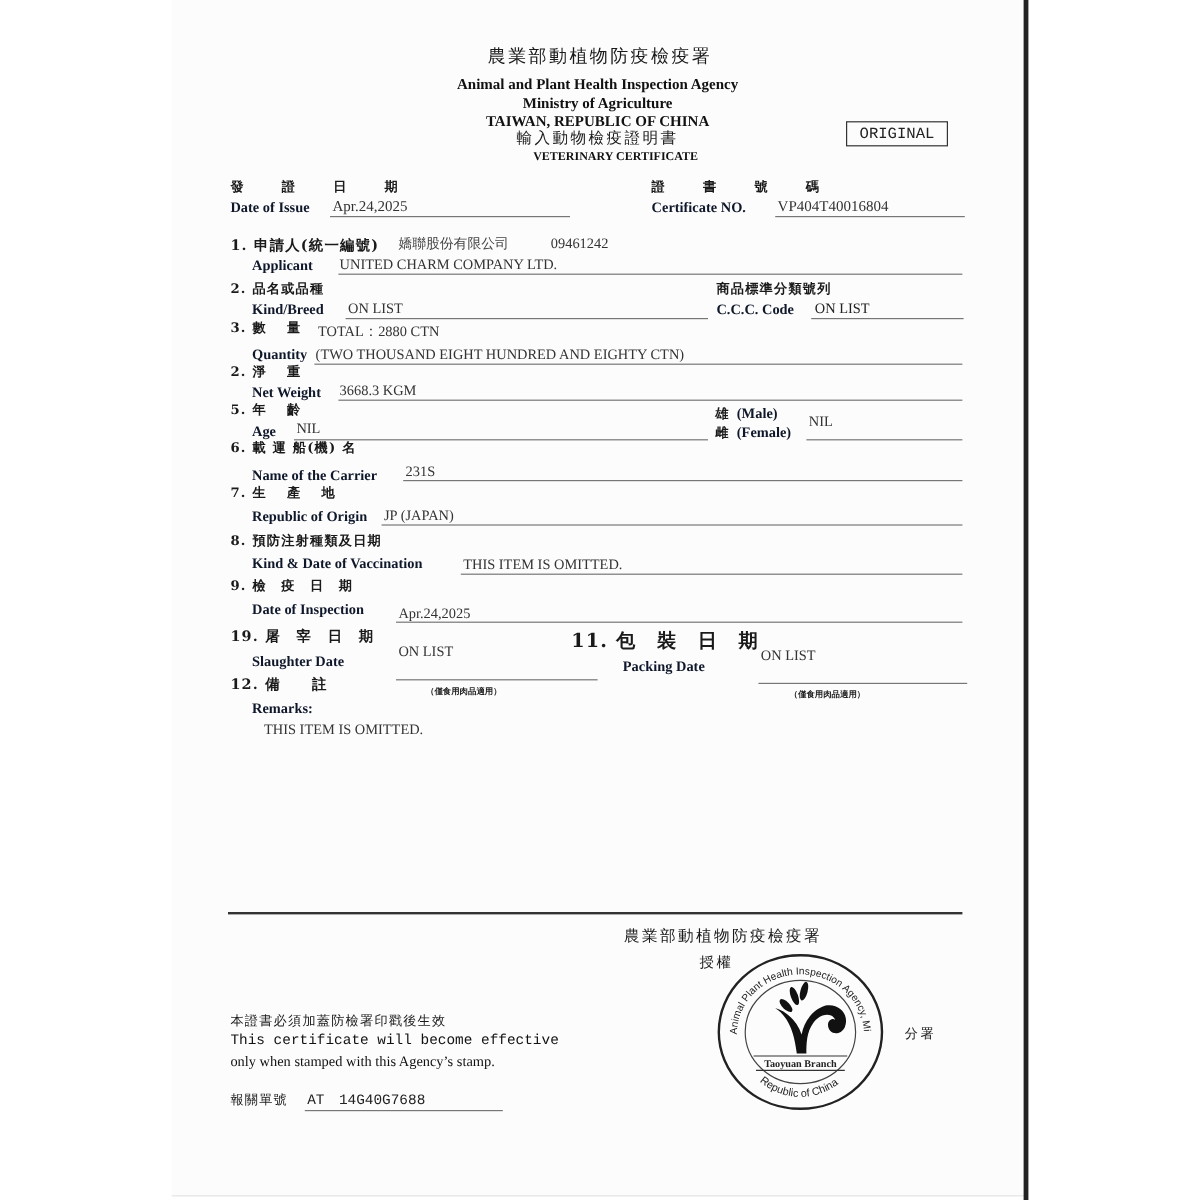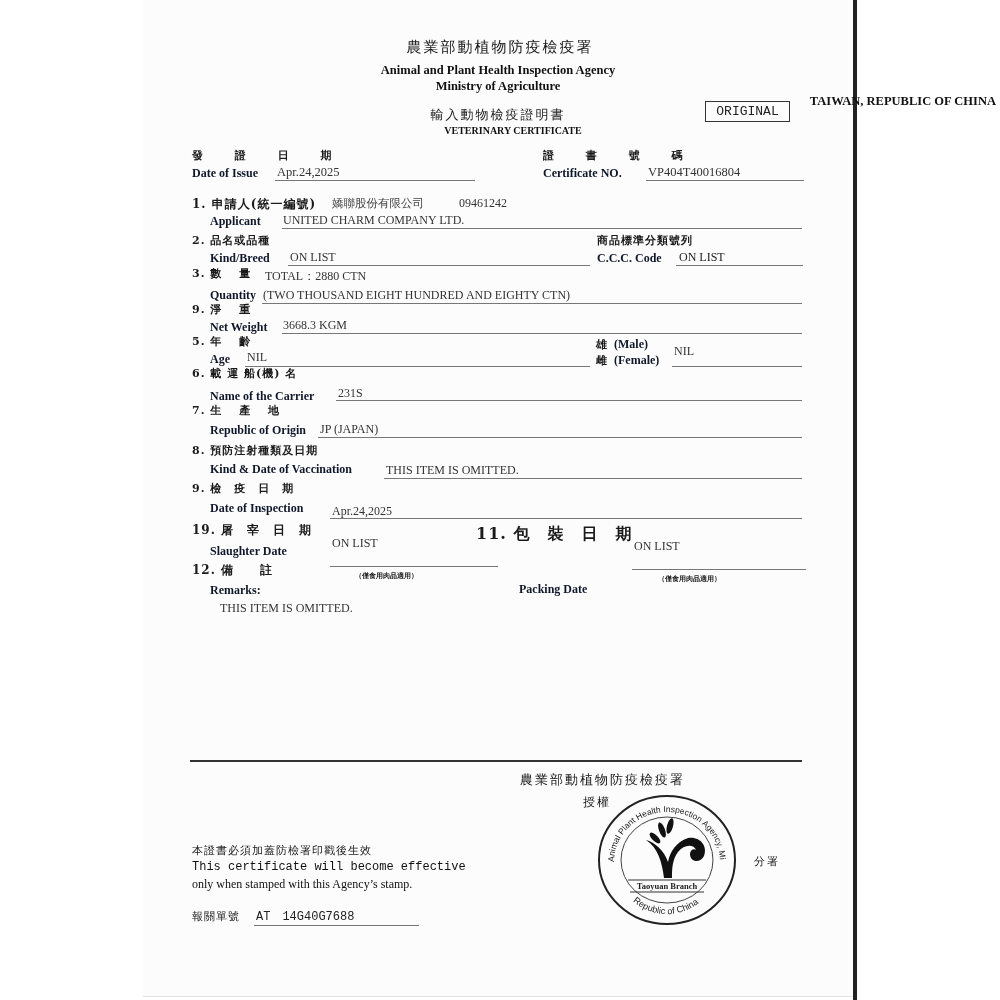--- a/index.html
+++ b/index.html
@@ -25,21 +25,21 @@
 </style>
 </head>
 <body>
 
 <div class="paper"></div>
 <div class="edge"></div>
 
 <div class="abs title-zh" style="left:0;width:1000px;text-align:center;top:38px;">農業部動植物防疫檢疫署</div>
 <div class="abs hdr" style="left:0;width:996px;top:63px;font-size:12.5px;">Animal and Plant Health Inspection Agency</div>
 <div class="abs hdr" style="left:0;width:996px;top:79px;font-size:12.5px;">Ministry of Agriculture</div>
-<div class="abs hdr" style="left:0;width:996px;top:94px;font-size:12.5px;text-align:right;">TAIWAN, REPUBLIC OF CHINA</div>
+<div class="abs hdr" style="left:0;width:996px;top:94px;font-size:12.5px;">TAIWAN, REPUBLIC OF CHINA</div>
 <div class="abs title-zh" style="left:0;width:996px;text-align:center;top:106px;font-size:13px;">輸入動物檢疫證明書</div>
 <div class="abs hdr" style="left:0;width:996px;top:125px;font-size:10px;padding-left:15px;">VETERINARY CERTIFICATE</div>
 <div class="orig">ORIGINAL</div>
 
 <div class="abs zh zh-wide" style="left:192px;top:148px;">發 證 日 期</div>
 <div class="abs lbl" style="left:192px;top:166px;">Date of Issue</div>
 <div class="abs val" style="left:277px;top:165px;font-size:12.5px;">Apr.24,2025</div>
 <div class="line" style="left:275px;top:180px;width:200px;"></div>
 
 <div class="abs zh zh-wide" style="left:543px;top:148px;">證 書 號 碼</div>
@@ -62,21 +62,21 @@
 <div class="abs lbl" style="left:597px;top:251px;">C.C.C. Code</div>
 <div class="abs val" style="left:679px;top:250px;color:#222;">ON LIST</div>
 <div class="line" style="left:676px;top:265px;width:127px;"></div>
 
 <div class="abs zh" style="left:192px;top:266px;">3. 數　 量</div>
 <div class="abs val" style="left:265px;top:268px;">TOTAL：2880 CTN</div>
 <div class="abs lbl" style="left:210px;top:288px;">Quantity</div>
 <div class="abs val" style="left:263px;top:288px;">(TWO THOUSAND EIGHT HUNDRED AND EIGHTY CTN)</div>
 <div class="line" style="left:262px;top:303px;width:540px;"></div>
 
-<div class="abs zh" style="left:192px;top:302px;">9. 淨　 重</div>
+<div class="abs zh" style="left:192px;top:302px;">2. 淨　 重</div>
 <div class="abs lbl" style="left:210px;top:320px;">Net Weight</div>
 <div class="abs val" style="left:283px;top:318px;">3668.3 KGM</div>
 <div class="line" style="left:282px;top:333px;width:520px;"></div>
 
 <div class="abs zh" style="left:192px;top:334px;">5. 年　 齡</div>
 <div class="abs lbl" style="left:210px;top:352px;">Age</div>
 <div class="abs val" style="left:247px;top:350px;">NIL</div>
 <div class="line" style="left:245px;top:366px;width:345px;"></div>
 <div class="abs zh" style="left:596px;top:337px;">雄</div>
 <div class="abs lbl" style="left:614px;top:337px;">(Male)</div>
@@ -105,21 +105,21 @@
 <div class="abs val" style="left:332px;top:504px;">Apr.24,2025</div>
 <div class="line" style="left:330px;top:518px;width:472px;"></div>
 
 <div class="abs zh" style="left:192px;top:522px;font-size:12px;">19. 屠　宰　日　期</div>
 <div class="abs lbl" style="left:210px;top:544px;">Slaughter Date</div>
 <div class="abs val" style="left:332px;top:536px;">ON LIST</div>
 <div class="line" style="left:330px;top:566px;width:168px;"></div>
 <div class="abs small-zh" style="left:355px;top:571px;">（僅食用肉品適用）</div>
 
 <div class="abs zh" style="left:476px;top:524px;font-size:16px;">11. 包　裝　日　期</div>
-<div class="abs lbl" style="left:519px;top:548px;margin-top:34px;">Packing Date</div>
+<div class="abs lbl" style="left:519px;top:548px;">Packing Date</div>
 <div class="abs val" style="left:634px;top:539px;">ON LIST</div>
 <div class="line" style="left:632px;top:569px;width:174px;"></div>
 <div class="abs small-zh" style="left:658px;top:574px;">（僅食用肉品適用）</div>
 
 <div class="abs zh" style="left:192px;top:562px;font-size:12px;">12. 備　　註</div>
 <div class="abs lbl" style="left:210px;top:583px;">Remarks:</div>
 <div class="abs val" style="left:220px;top:601px;">THIS ITEM IS OMITTED.</div>
 
 <div class="abs" style="left:190px;top:760px;width:612px;height:2px;background:#333;"></div>
 

